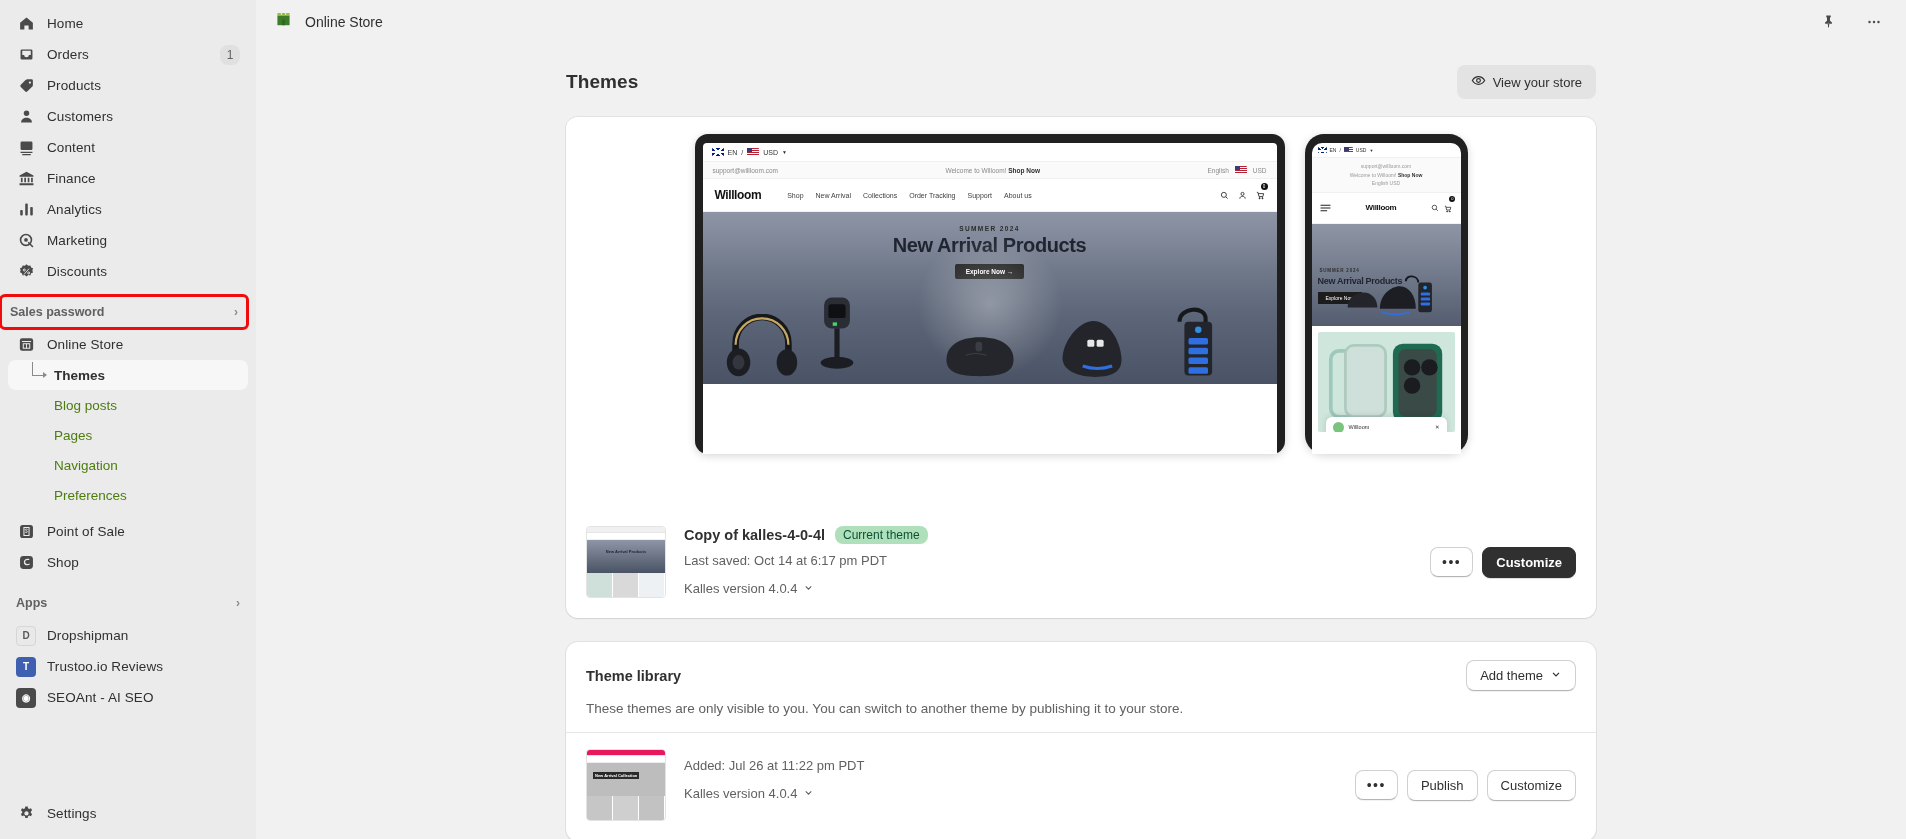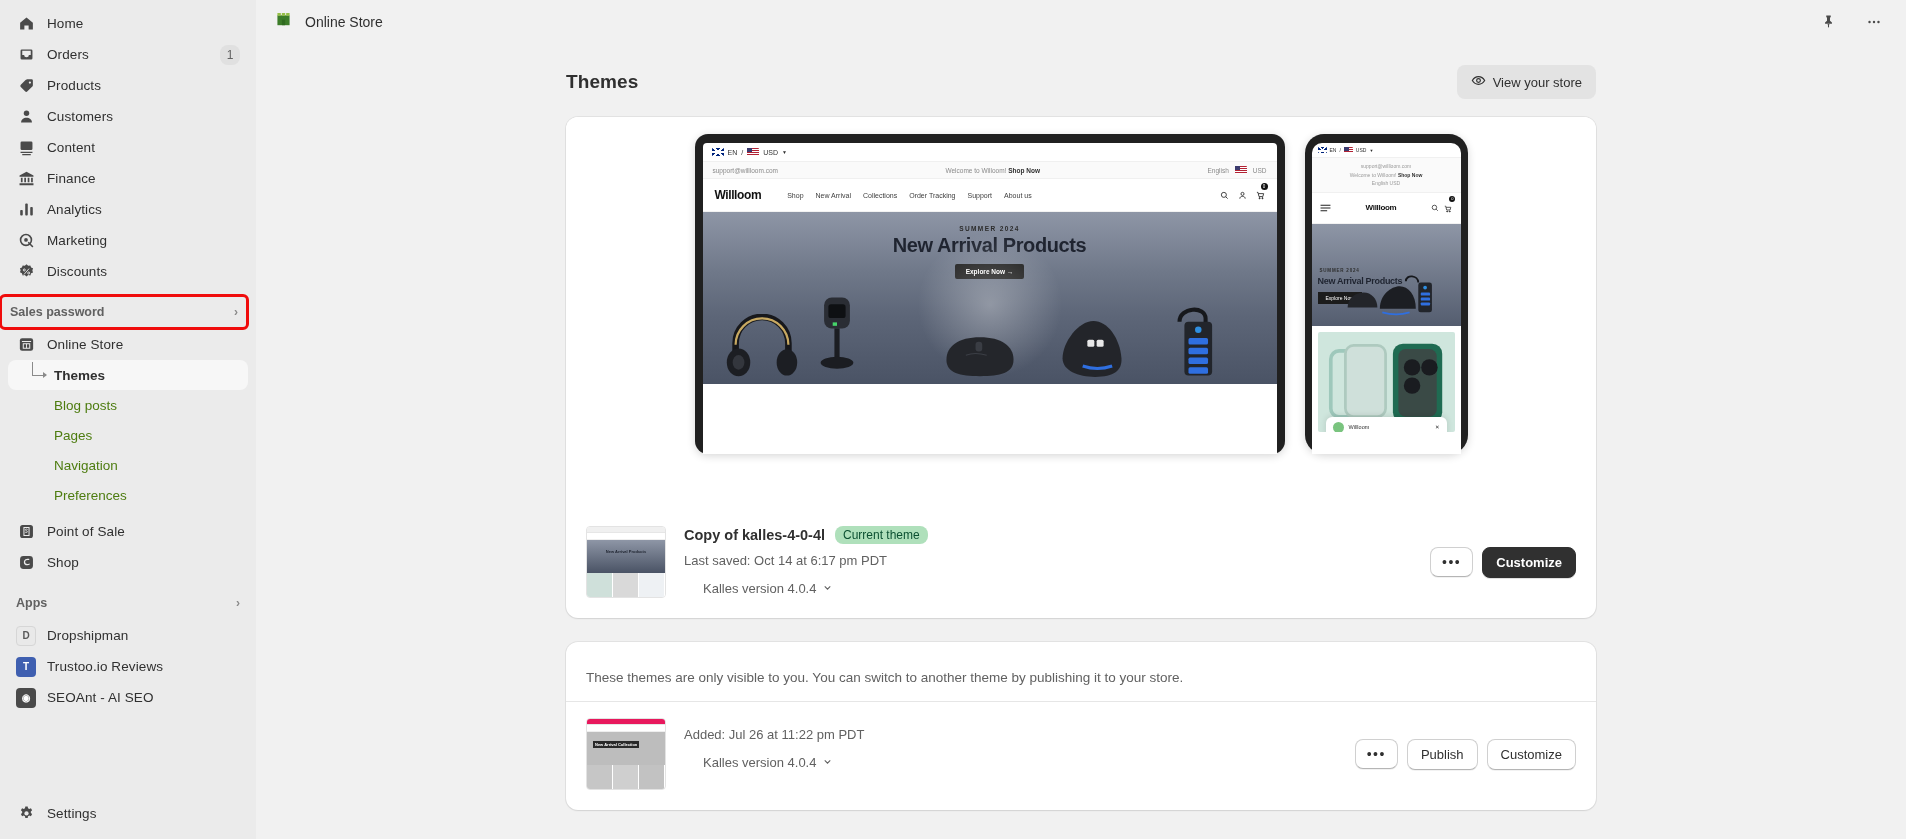--- a/index.html
+++ b/index.html
@@ -312,21 +312,21 @@
   .thumb-grid { display:flex; height:26px; }
   .thumb-grid .c { flex:1; border-right:1px solid #fff; }
   .theme-info { margin-left: 18px; flex:1; }
   .theme-name-row { display:flex; align-items:center; gap:10px; }
   .theme-name { font-size: 14.5px; font-weight: bold; color: #303030; }
   .badge-current {
     background: #afe0bb; color: #0c5132;
     font-size: 12px; padding: 2px 8px; border-radius: 8px;
   }
   .theme-sub { font-size: 13px; color: #616161; margin-top: 9px; }
-  .theme-ver { font-size: 13px; color: #616161; margin-top: 13px; display:flex; align-items:center; gap:6px; cursor:pointer;margin-left:19px;}
+  .theme-ver { font-size: 13px; color: #616161; margin-top: 13px; display:flex; align-items:center; gap:6px; cursor:pointer;}
   .theme-actions { display:flex; align-items:center; gap: 9px; margin-left:auto; align-self:center;}
 
   
   .lib-head { padding: 18px 20px 16px 20px; }
   .lib-head-row { display:flex; align-items:center; }
   .lib-title { font-size: 14.5px; font-weight: bold; color:#303030; }
   .lib-desc { font-size: 13.5px; color: #616161; margin-top: 10px; }
   .divider { height:1px; background:#e6e6e6; }
   .dots { letter-spacing: 1.5px; font-size: 14px; line-height: 1; }
 </style>
@@ -771,20 +771,33 @@
               <button class="btn btn-white btn-icon-only">
                 <span class="dots">•••</span>
               </button>
               <button class="btn btn-dark">Customize</button>
             </div>
           </div>
         </div>
 
         <div class="card">
           <div class="lib-head">
+            <div class="lib-head-row">
+              <span class="lib-title">Theme library</span>
+              <div style="margin-left:auto">
+                <button class="btn btn-white">
+                  <span>Add theme</span>
+                  <span>
+                    <svg width="12" height="12" viewBox="0 0 20 20" fill="none" stroke="#303030" stroke-width="2">
+                        <path d="M5 8l5 5 5-5"></path>
+                      </svg>
+                  </span>
+                </button>
+              </div>
+            </div>
             <div class="lib-desc">These themes are only visible to you. You can switch to another theme by publishing it to your store.</div>
           </div>
           <div class="divider"></div>
 
           <div class="theme-row">
             <div class="thumb">
               <div class="thumb-inner">
                 <div class="thumb-browserbar pink"></div>
                 <div class="thumb-nav"></div>
                 <div class="thumb-hero grey">

